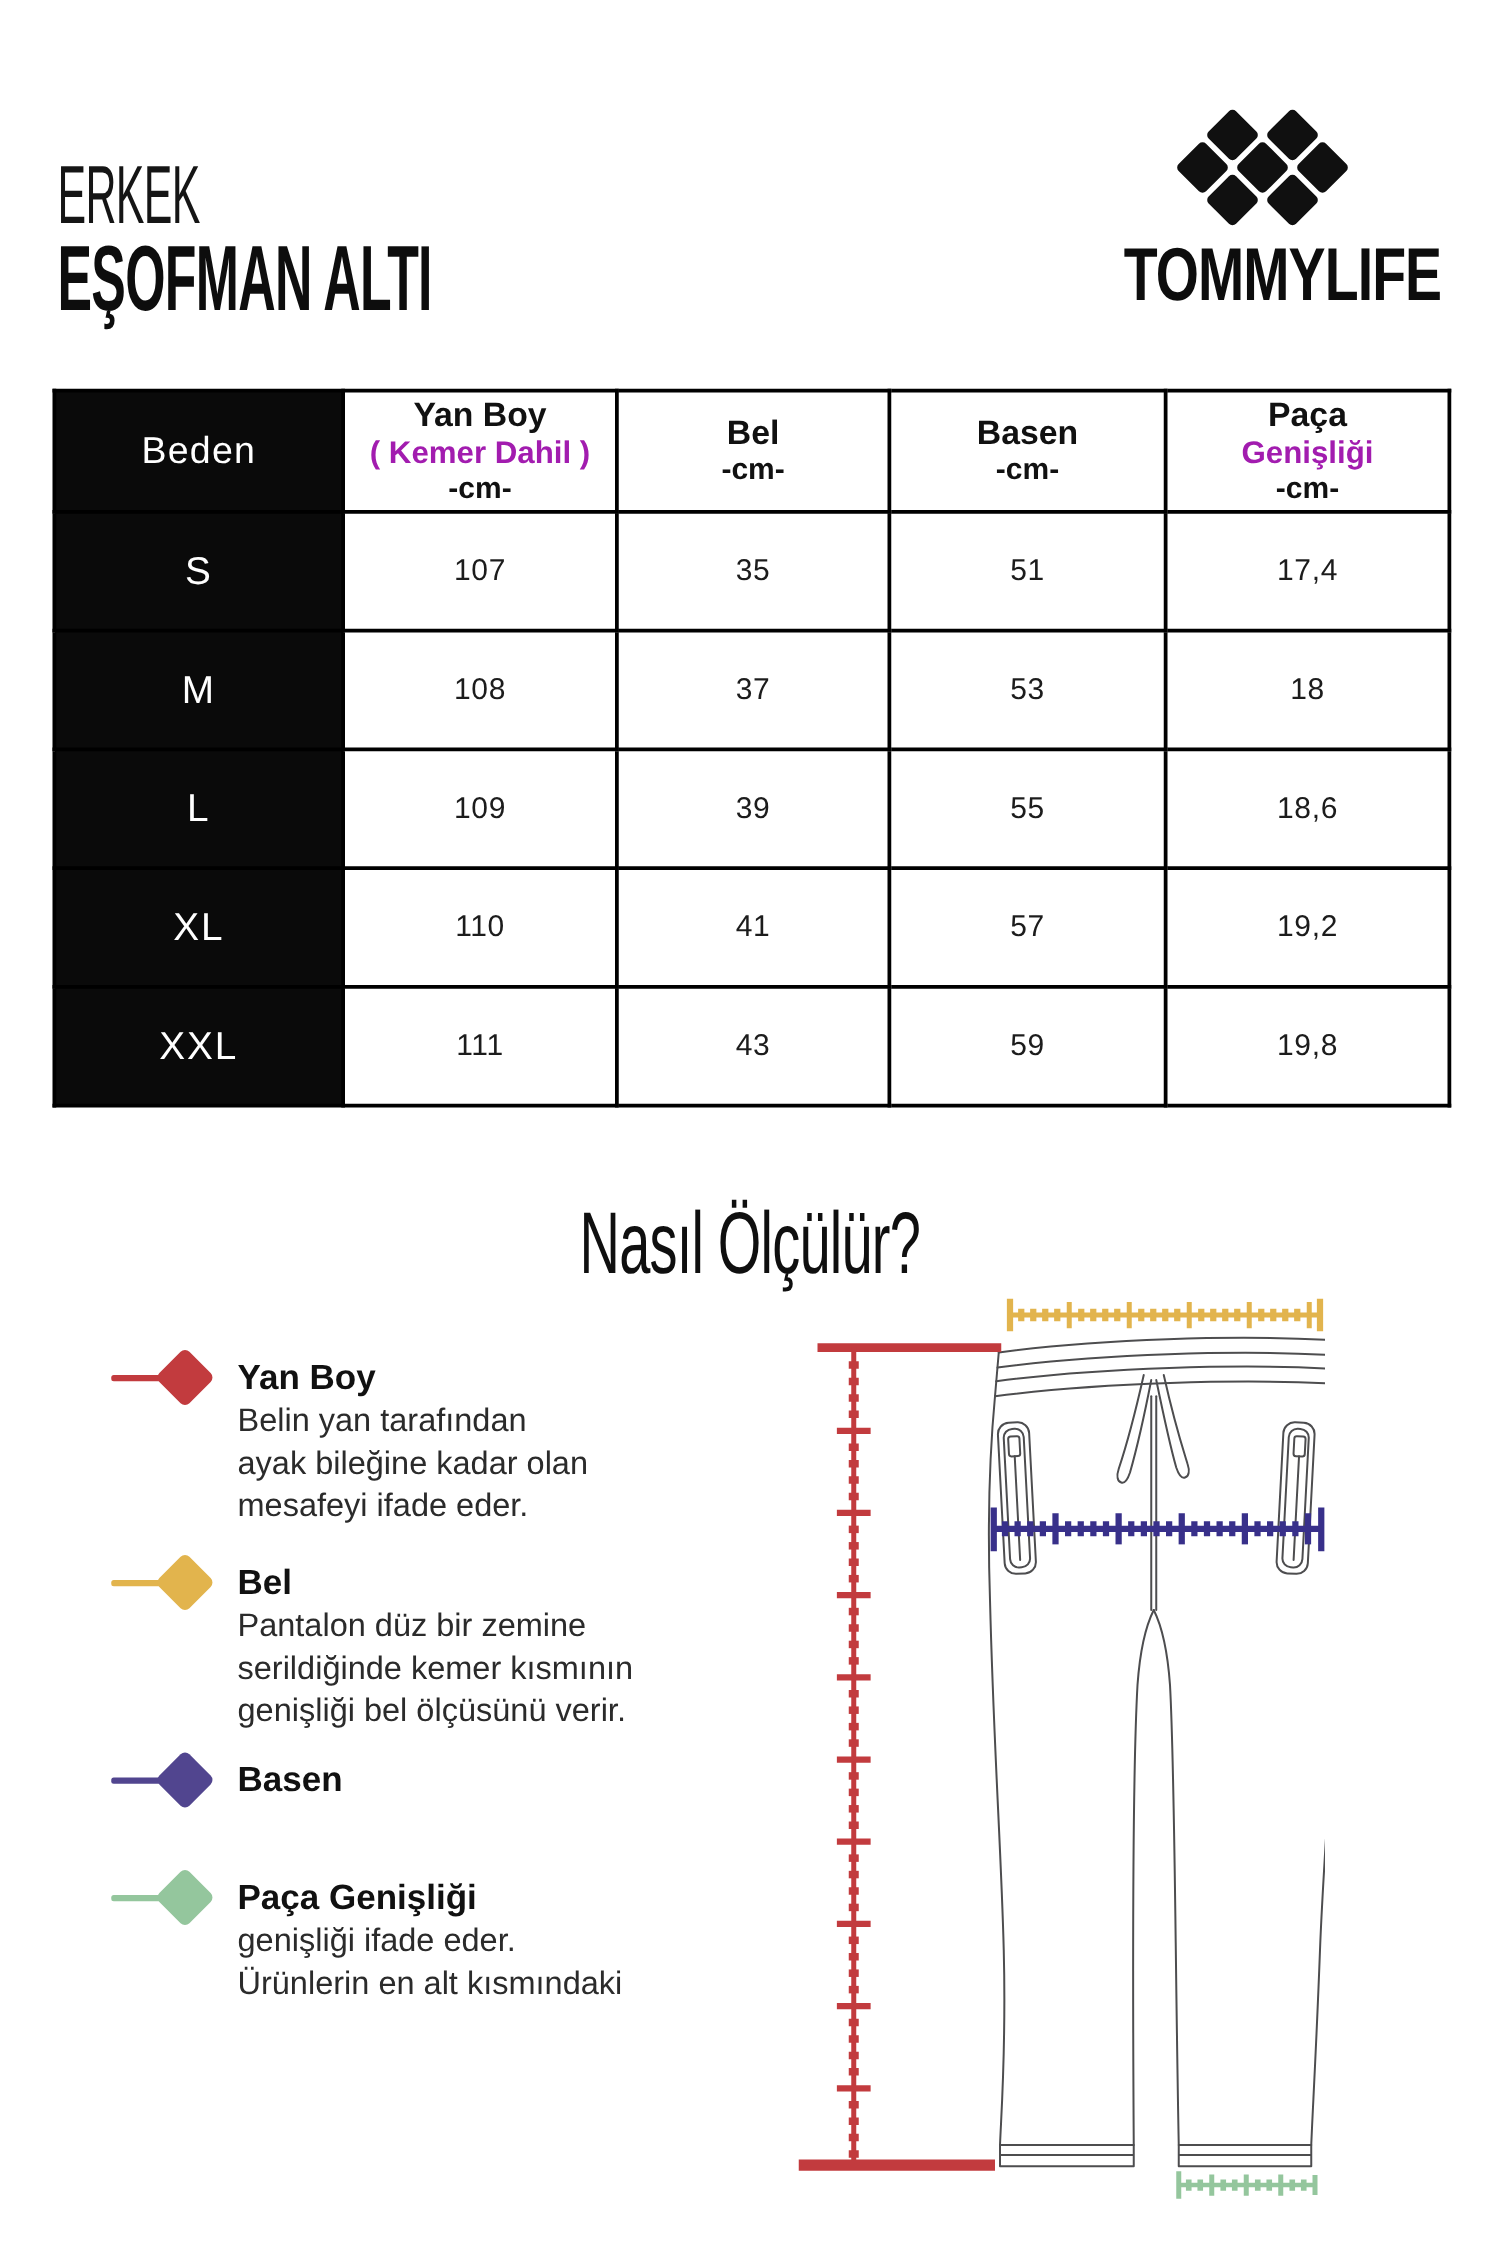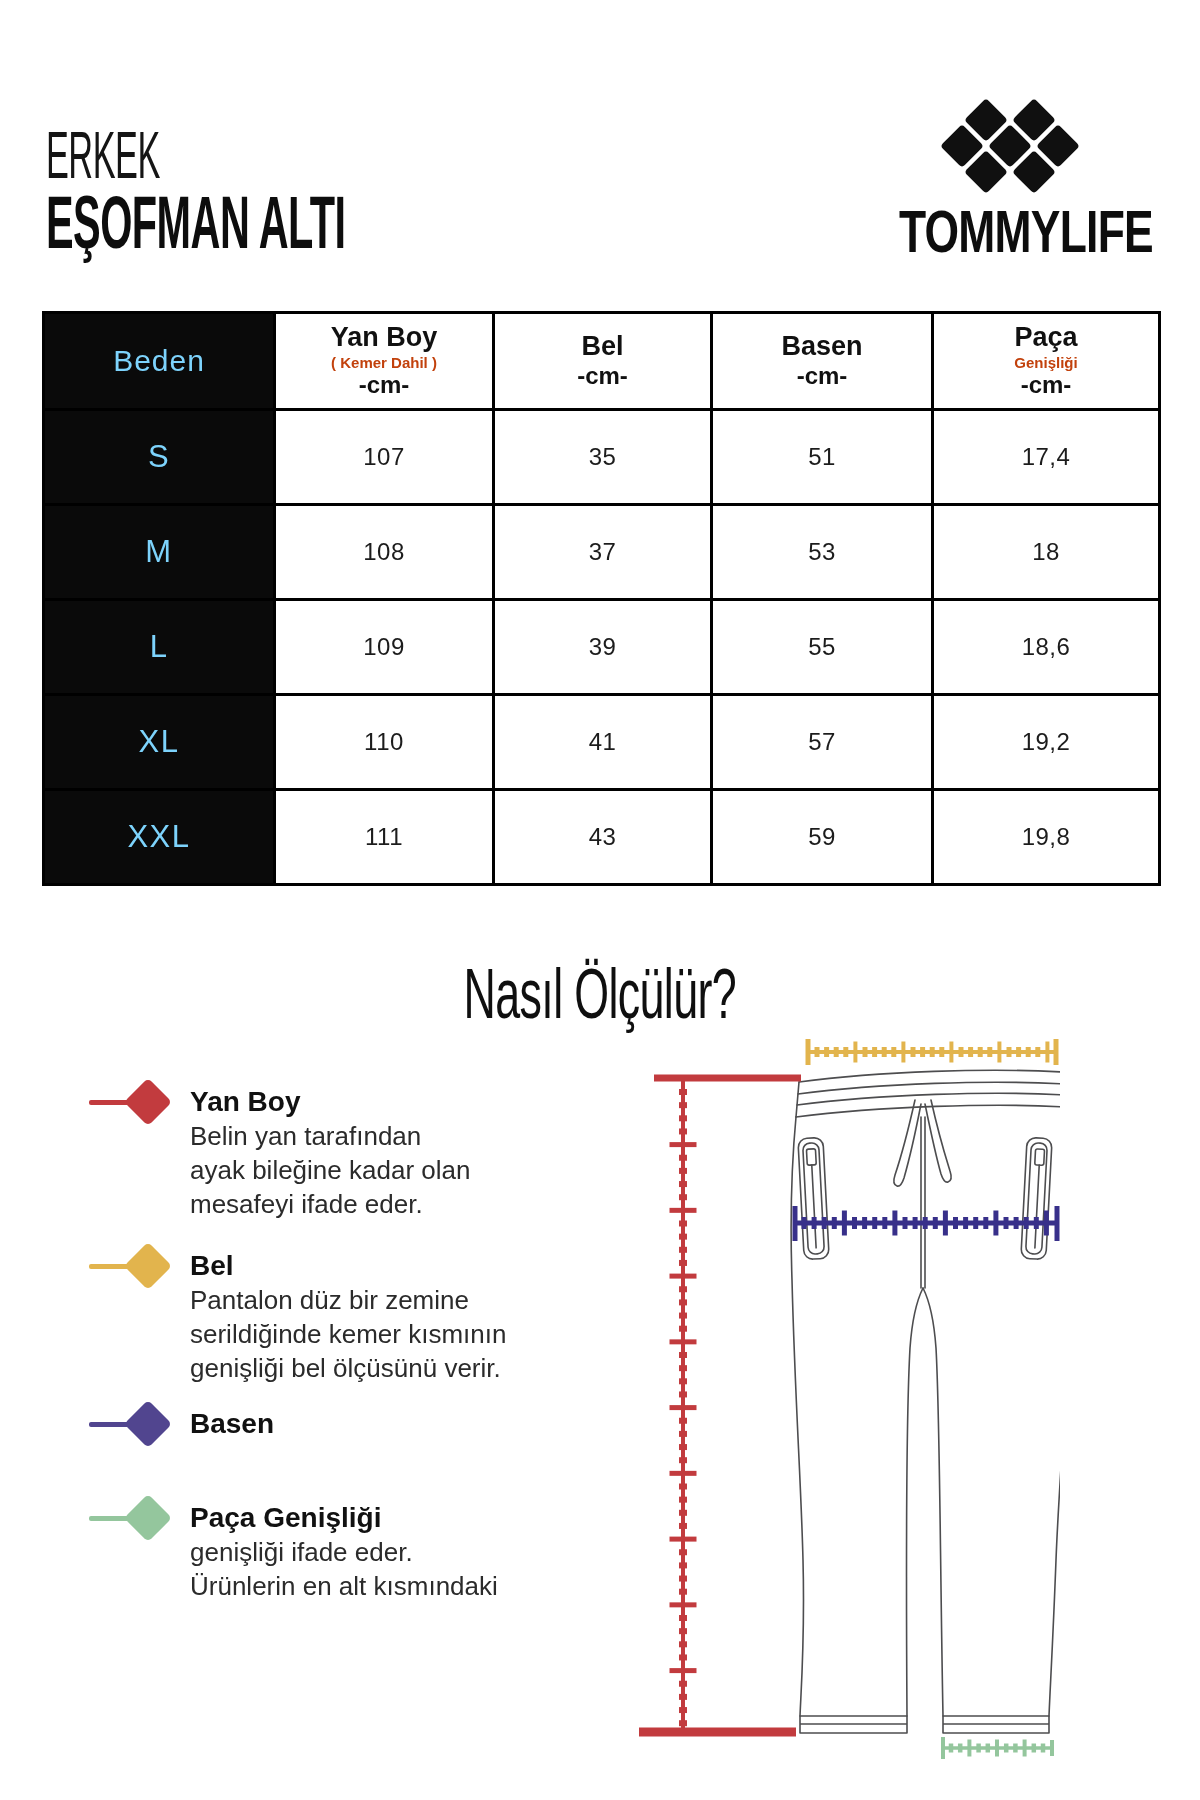--- a/index.html
+++ b/index.html
@@ -9,43 +9,43 @@
   }
   
   .title-category{
     position:absolute;left:46px;top:122px;font-size:66px;line-height:1;font-weight:400;
     letter-spacing:-1px;transform:scaleX(0.52);transform-origin:left top;white-space:nowrap;color:#151515;
   }
   .title-product{
     position:absolute;left:46px;top:186px;font-size:74px;line-height:1;font-weight:800;
     letter-spacing:-1px;transform:scaleX(0.56);transform-origin:left top;white-space:nowrap;color:#0d0d0d;
   }
-  .logo{position:absolute;left:860px;top:90px;width:300px;height:170px;}
+  .logo{position:absolute;left:860px;top:78px;width:300px;height:170px;}
   .logo-diamonds{position:absolute;left:0;top:0;width:300px;height:110px;}
   .logo-diamond{
     position:absolute;width:31px;height:31px;background:#101010;border-radius:4px;
     transform:translate(-50%,-50%) rotate(45deg);
   }
   .brand-text{
     position:absolute;left:0;top:112px;width:300px;text-align:center;
     font-size:60px;line-height:1;font-weight:800;letter-spacing:-1px;color:#0d0d0d;
     transform:scaleX(0.74);transform-origin:center top;white-space:nowrap;
   }
   
   .size-table{
     position:absolute;left:42px;top:311px;width:1116px;border-collapse:collapse;table-layout:fixed;
   }
   .size-table th,.size-table td{border:3px solid #000;text-align:center;vertical-align:middle;padding:0;}
   .size-table thead tr{height:97px;}
   .size-table tbody tr{height:95px;}
-  .black-cell{background:#0a0a0a;color:#7dd3fc;border-color:#0a0a0a #000 #0a0a0a #000;}
+  .black-cell{background:#0a0a0a;color:#ffffff;border-color:#0a0a0a #000 #0a0a0a #000;}
   .beden-label{font-size:30px;font-weight:400;letter-spacing:1px;}
   .size-cell{font-size:31px;font-weight:400;letter-spacing:1.5px;}
   .th-l1{font-size:27px;line-height:1.15;color:#111;}
-  .th-l2{font-size:15px;line-height:1.15;color:#c2410c;}
+  .th-l2{font-size:25px;line-height:1.15;color:#a21caf;}
   .th-l3{font-size:24px;line-height:1.2;color:#111;}
   .th-l1:empty,.th-l2:empty,.th-l3:empty{display:none;}
   .size-table td{font-size:24px;color:#1c1c1c;letter-spacing:0.5px;}
   
   .measure-title-wrap{position:absolute;left:0;top:952px;width:1200px;text-align:center;}
   .measure-title{
     display:inline-block;font-size:70px;line-height:1.2;font-weight:400;letter-spacing:-1px;
     transform:scaleX(0.64);transform-origin:center top;white-space:nowrap;color:#0f0f0f;
   }
   .legend{position:absolute;left:75px;top:1085px;width:470px;}

